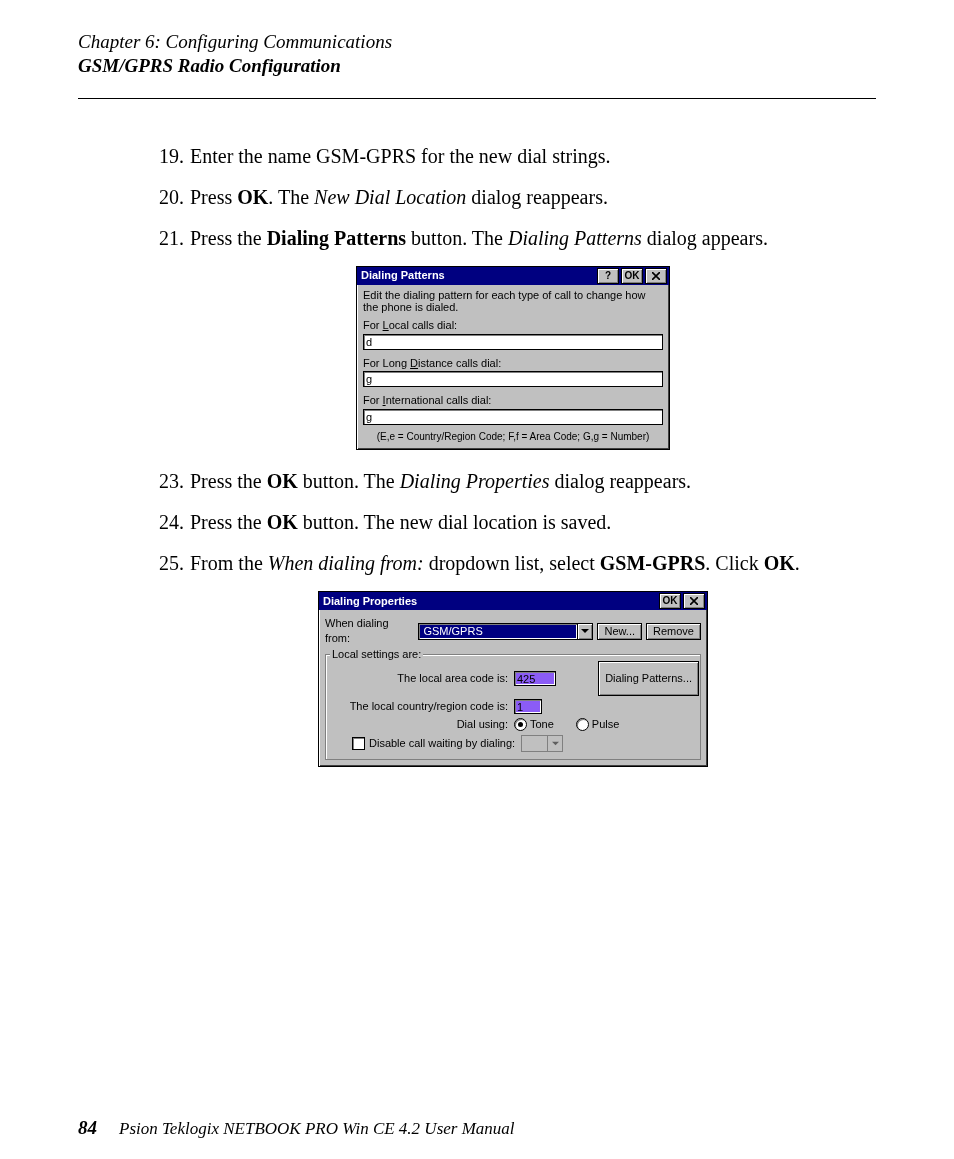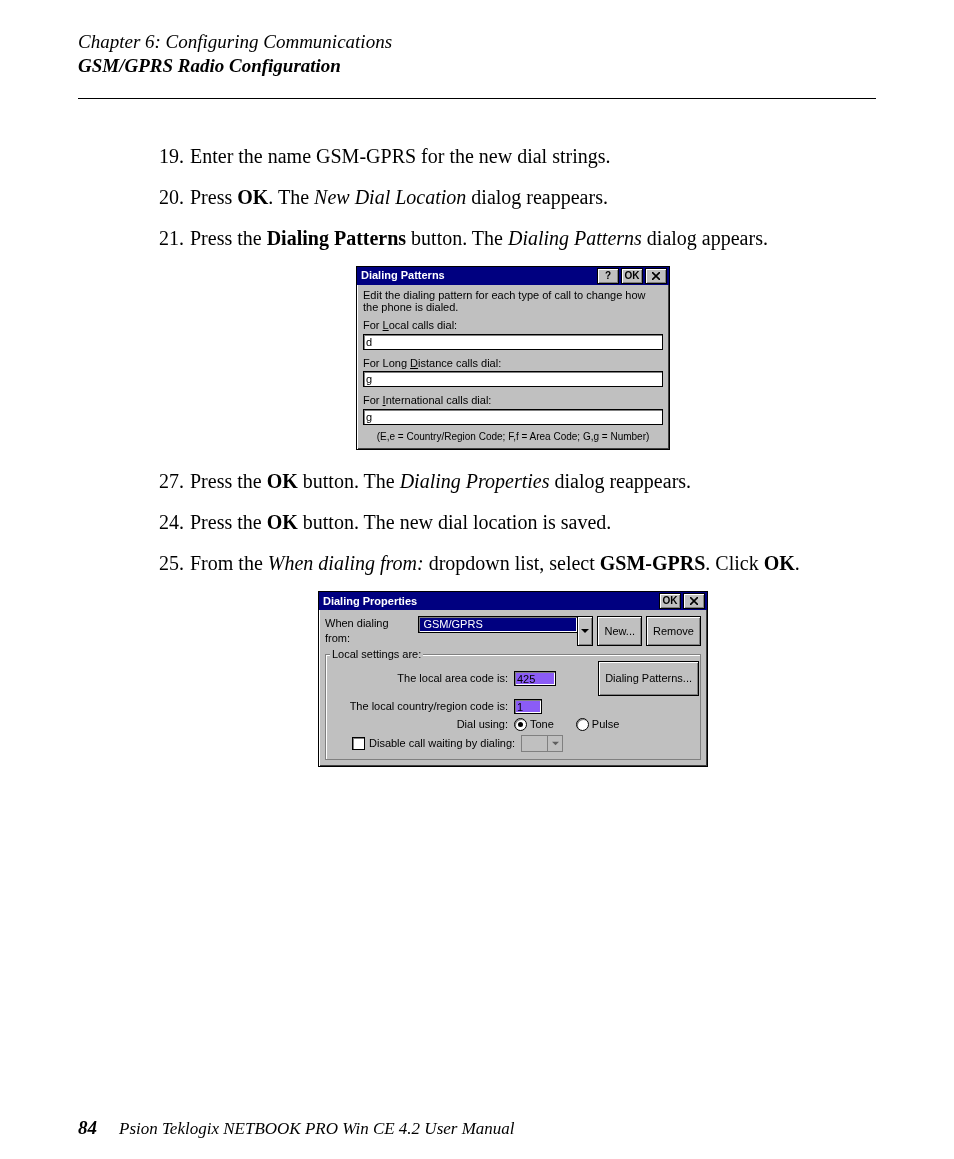--- a/index.html
+++ b/index.html
@@ -150,21 +150,21 @@
     margin: 1px;
     font-size: 11px;
     line-height: 13px;
     height: 13px;
   }
   .d2 .combo-btn, .d2 .btn {
     background: #c0c0c0;
     border: 1px solid #000;
     box-shadow: inset 1px 1px 0 #fff, inset -1px -1px 0 #808080;
     font-size: 11px;
-    height: 30px;
+    height: 17px;
     display: flex;
     align-items: center;
     justify-content: center;
     cursor: pointer;
     box-sizing: border-box;
   }
   .d2 .combo-btn { width: 16px; margin-left: -1px; }
   .d2 .combo-btn svg { width: 8px; height: 8px; }
   .d2 .btn { padding: 0 6px; margin-left: 4px; }
   .groupbox {
@@ -321,21 +321,21 @@
           </div>
           <input class="txt-input" value="g" style="">
 
           <div class="legend-note">(E,e = Country/Region Code; F,f = Area Code; G,g = Number)</div>
         </div>
       </div>
     </div>
 
 
     <div class="item">
-      <div class="num">27.</div>
+      <div class="num">23.</div>
       <div class="txt">Press the <strong>OK</strong> button. The <em>Dialing Properties</em> dialog reappears.</div>
     </div>
 
     <div class="item">
       <div class="num">24.</div>
       <div class="txt">Press the <strong>OK</strong> button. The new dial location is saved.</div>
     </div>
 
     <div class="item">
       <div class="num">25.</div>

